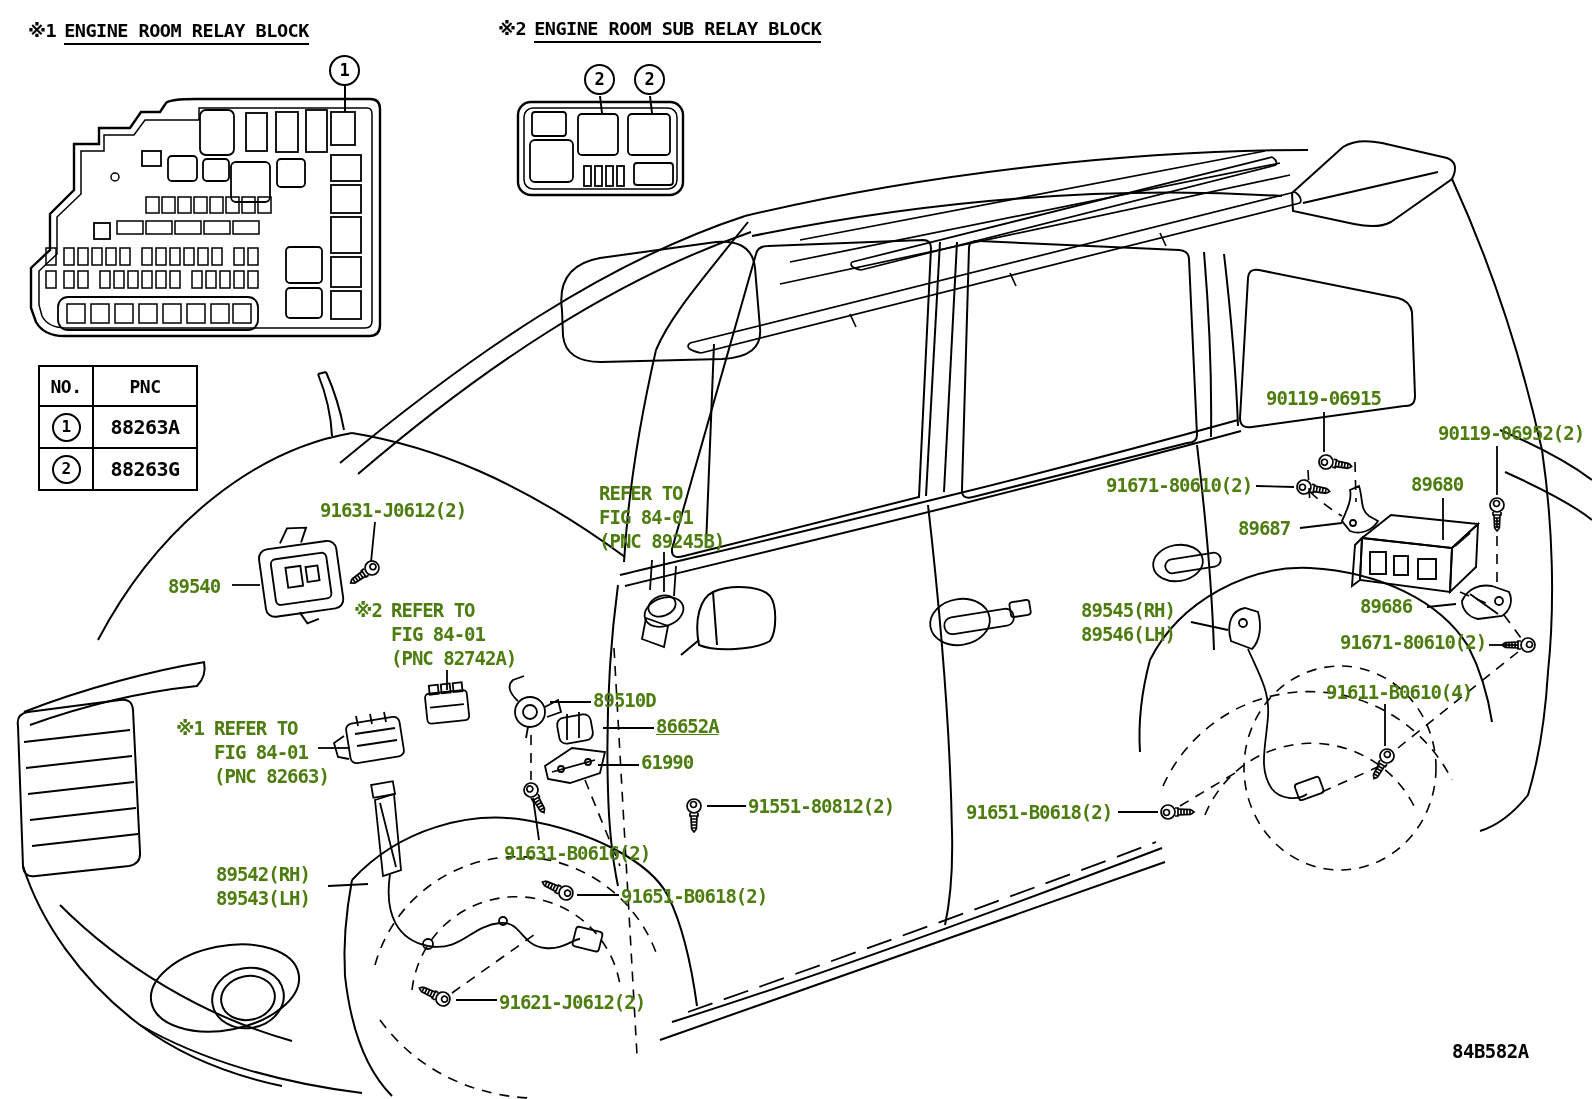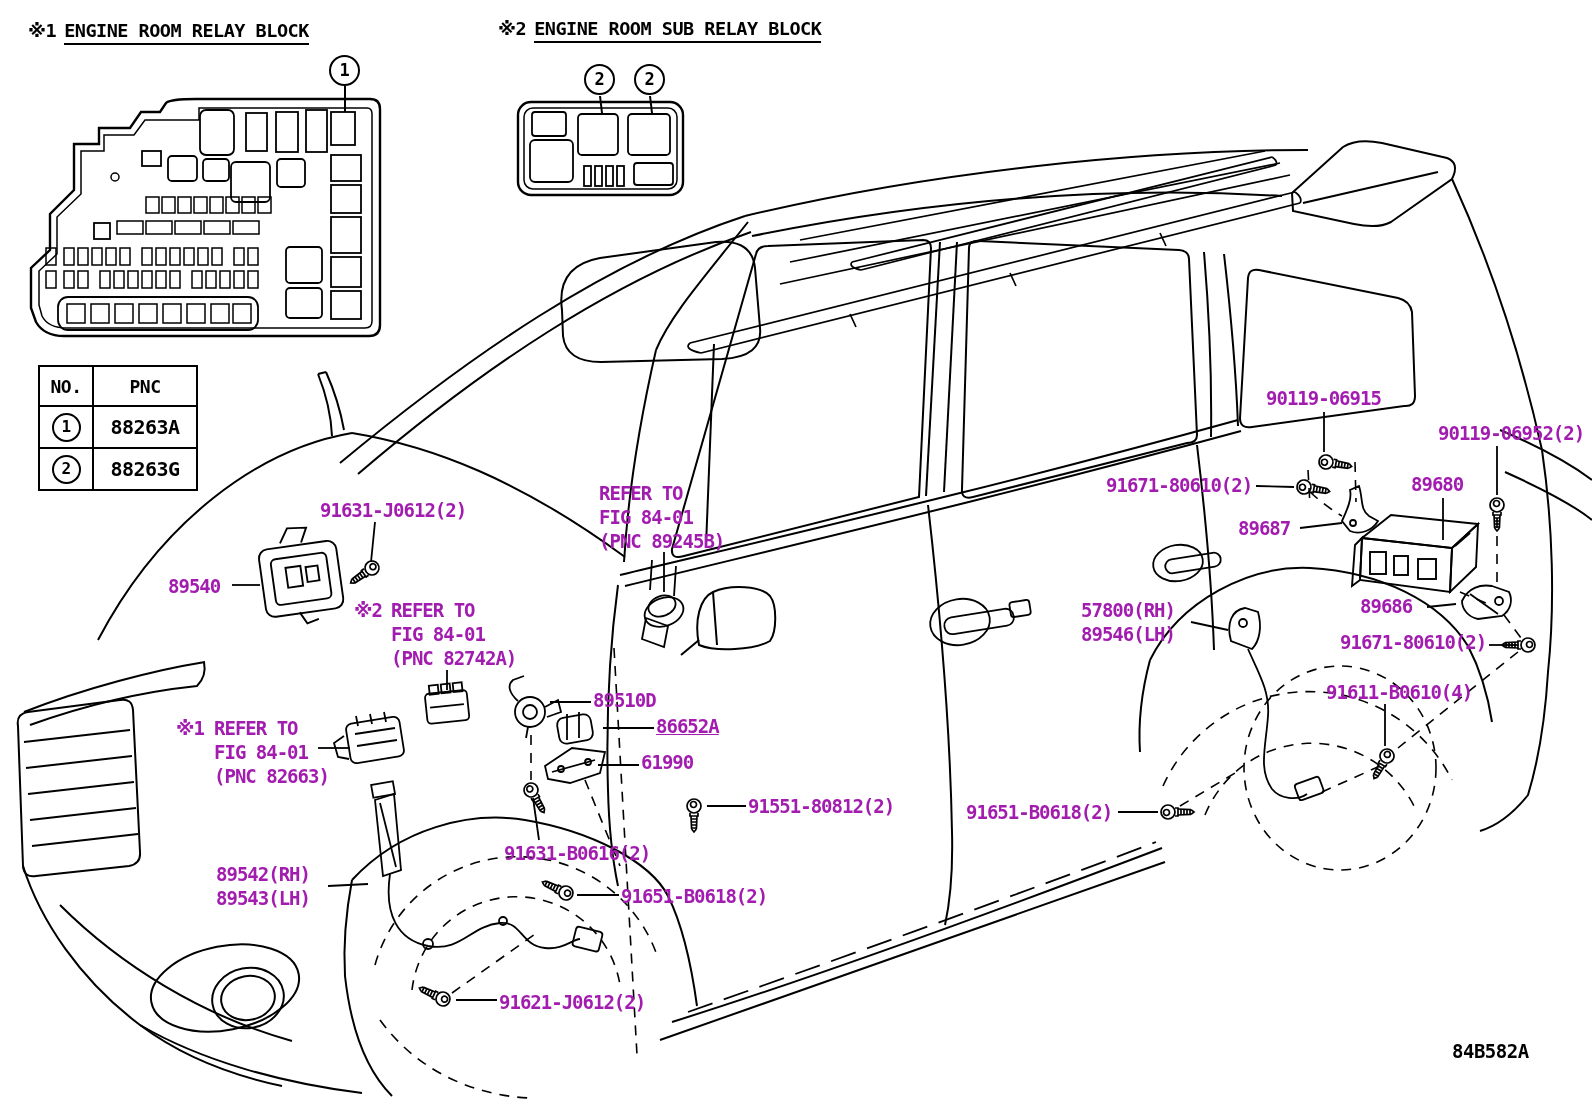--- a/index.html
+++ b/index.html
@@ -1,20 +1,20 @@
 <!DOCTYPE html>
 <html><head>
 <meta charset="utf-8">
 <style>
   html,body{margin:0;padding:0;background:#fff;}
   #stage{position:relative;width:1592px;height:1099px;background:#fff;overflow:hidden;
          font-family:"DejaVu Sans Mono","DejaVu Sans",monospace;color:#000;border-radius:23px;}
   svg{position:absolute;left:0;top:0;}
   .lbl{position:absolute;white-space:pre;font-weight:700;font-size:19px;line-height:24px;
-       letter-spacing:-1px;color:#a21caf;}
+       letter-spacing:-1px;color:#4d7c0f;}
   .inset-title{position:absolute;font-weight:700;font-size:18.5px;letter-spacing:-0.5px;white-space:nowrap;}
   .inset-title .t{border-bottom:2px solid #000;padding-bottom:2px;margin-left:8px;}
   .callout{position:absolute;width:27px;height:27px;border:2.5px solid #000;border-radius:50%;
            text-align:center;line-height:27px;font-weight:700;font-size:17px;background:#fff;}
   table.pnc{position:absolute;left:38px;top:365px;border-collapse:collapse;background:#fff;}
   table.pnc td,table.pnc th{border:2.2px solid #000;font-weight:700;text-align:center;padding:0;}
   table.pnc th{font-size:18px;letter-spacing:-0.5px;height:38px;}
   table.pnc td{font-size:20px;letter-spacing:-0.5px;height:40px;}
   .cno{width:52px;} .cpnc{width:102px;}
   .circnum{display:inline-block;width:25px;height:25px;border:2px solid #000;border-radius:50%;
@@ -431,18 +431,18 @@
 <div class="lbl" style="left:499px;top:990px;">91621-J0612(2)</div>
 <div class="lbl" style="left:1266px;top:386px;">90119-06915</div>
 <div class="lbl" style="left:1106px;top:473px;">91671-80610(2)</div>
 <div class="lbl" style="left:1238px;top:516px;">89687</div>
 <div class="lbl" style="left:1411px;top:472px;">89680</div>
 <div class="lbl" style="left:1438px;top:421px;">90119-06952(2)</div>
 <div class="lbl" style="left:1360px;top:594px;">89686</div>
 <div class="lbl" style="left:1340px;top:630px;">91671-80610(2)</div>
 <div class="lbl" style="left:1326px;top:680px;">91611-B0610(4)</div>
 <div class="lbl" style="left:966px;top:800px;">91651-B0618(2)</div>
-<div class="lbl" style="left:1081px;top:598px;">57800(RH)
+<div class="lbl" style="left:1081px;top:598px;">89545(RH)
 89546(LH)</div>
 
 <div class="figcode" style="left:1452px;top:1040px;">84B582A</div>
 
 </div>
 
 </body></html>

